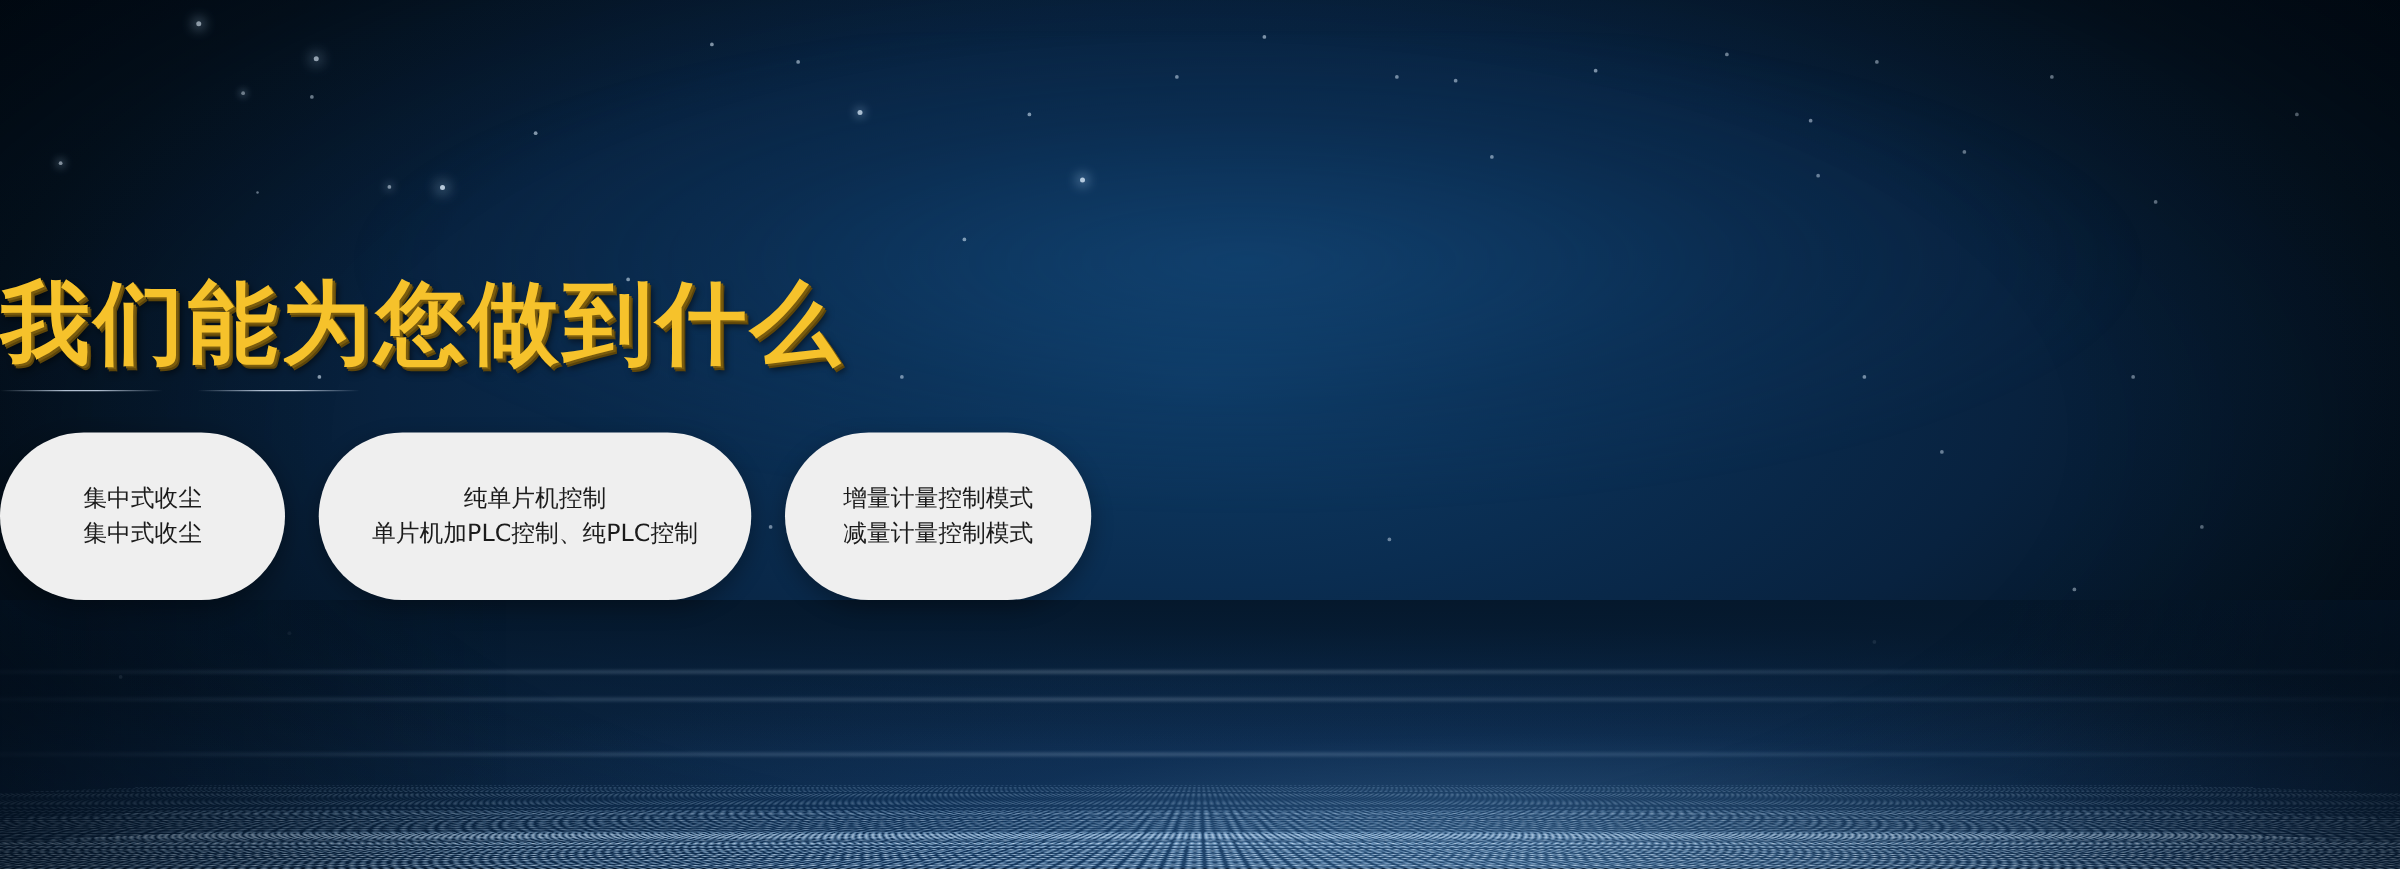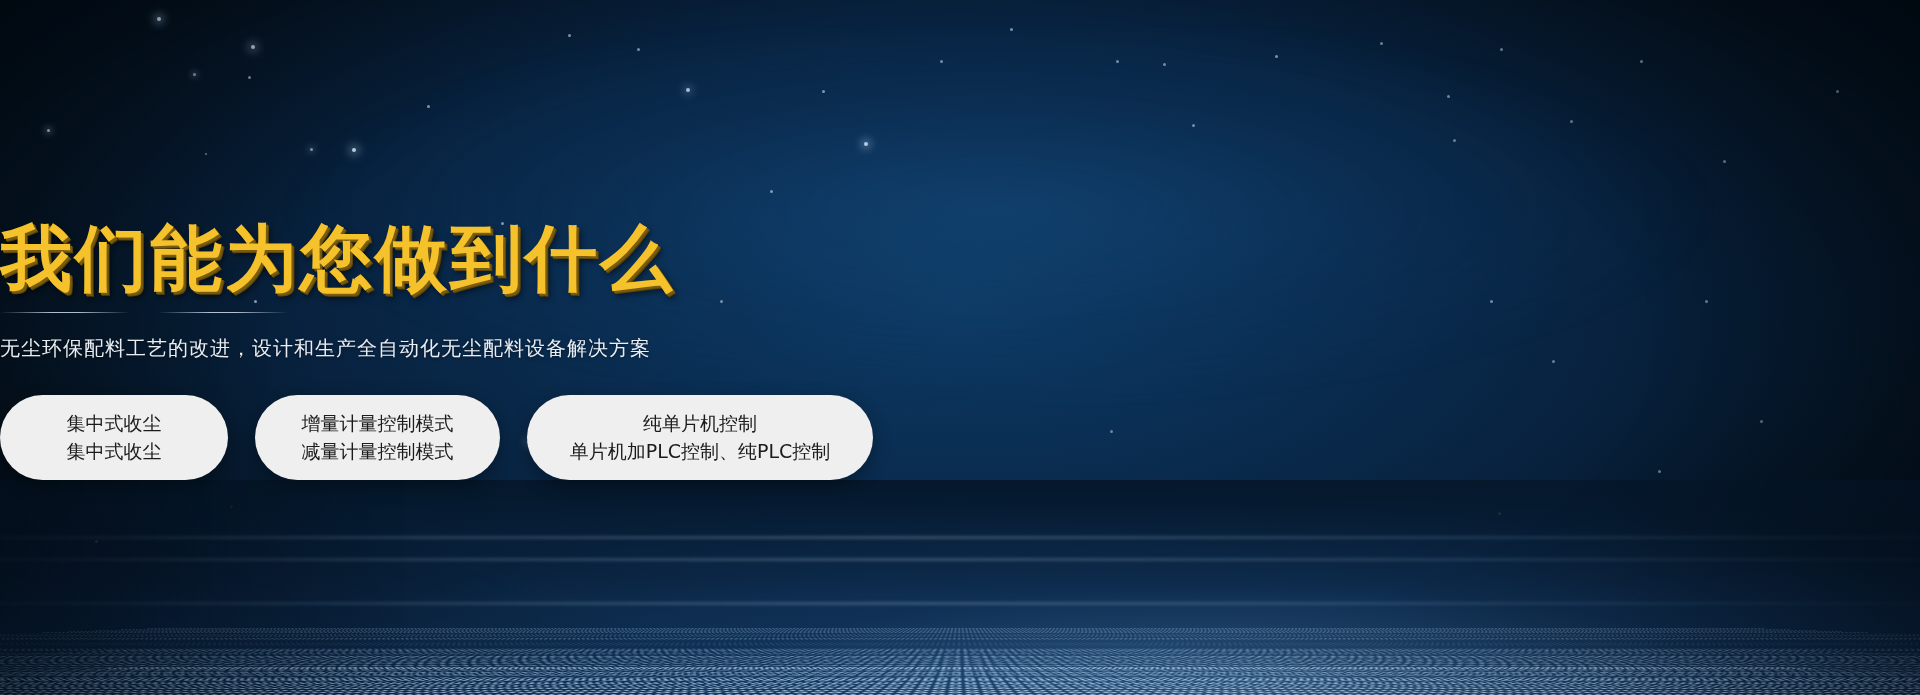--- a/index.html
+++ b/index.html
@@ -174,21 +174,21 @@
 
   .cards {
     margin-top: 33px;
     display: flex;
     align-items: center;
     gap: 27px;
   }
   .card {
     background: #efefef;
     border-radius: 999px;
-    height: 85px;
+    height: 134px;
     display: flex;
     flex-direction: column;
     align-items: center;
     justify-content: center;
     gap: 9px;
     box-shadow: 0 6px 18px rgba(0,0,0,0.32);
     color: #1b1b1b;
     font-size: 19px;
     line-height: 1;
     white-space: nowrap;
@@ -276,35 +276,34 @@
 
   <div class="content">
 
     <div class="headline">我们能为您做到什么</div>
 
     <div class="subbrand-row">
       <span class="rule"></span>
       <span class="rule"></span>
     </div>
 
-    <div class="subtitle">无尘环保配料工艺的改进，设计和生产全自动化无尘配料设备解决方案</div>
 
     <div class="cards">
 
       <div class="card w1">
         <span class="card-line">集中式收尘</span>
         <span class="card-line">集中式收尘</span>
       </div>
 
+      <div class="card w3">
+        <span class="card-line">纯单片机控制</span>
+        <span class="card-line">单片机加PLC控制、纯PLC控制</span>
+      </div>
+
       <div class="card w2">
         <span class="card-line">增量计量控制模式</span>
         <span class="card-line">减量计量控制模式</span>
       </div>
 
-      <div class="card w3">
-        <span class="card-line">纯单片机控制</span>
-        <span class="card-line">单片机加PLC控制、纯PLC控制</span>
-      </div>
-
     </div>
 
   </div>
 </div>
 
 </body></html>

